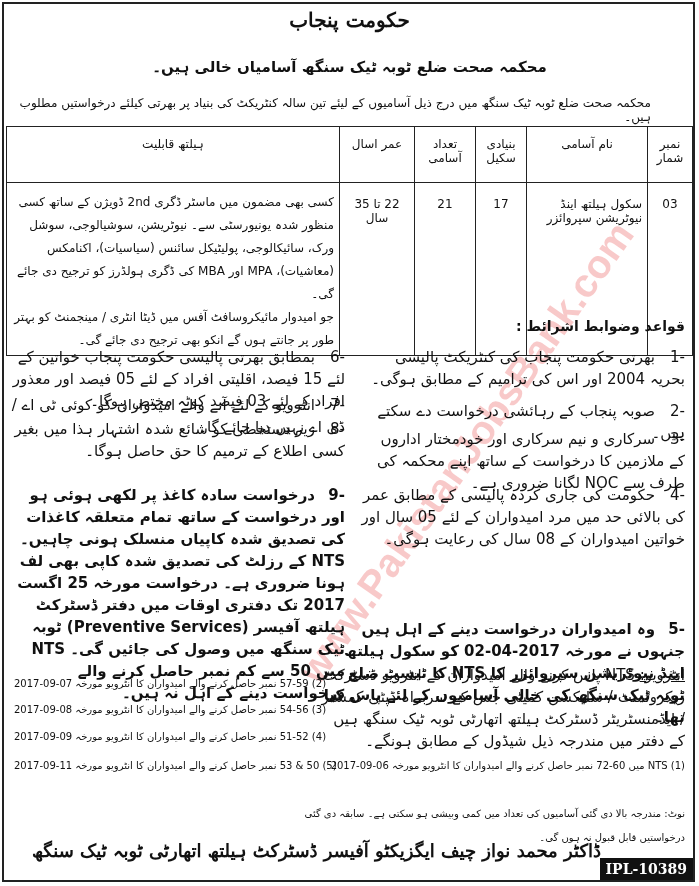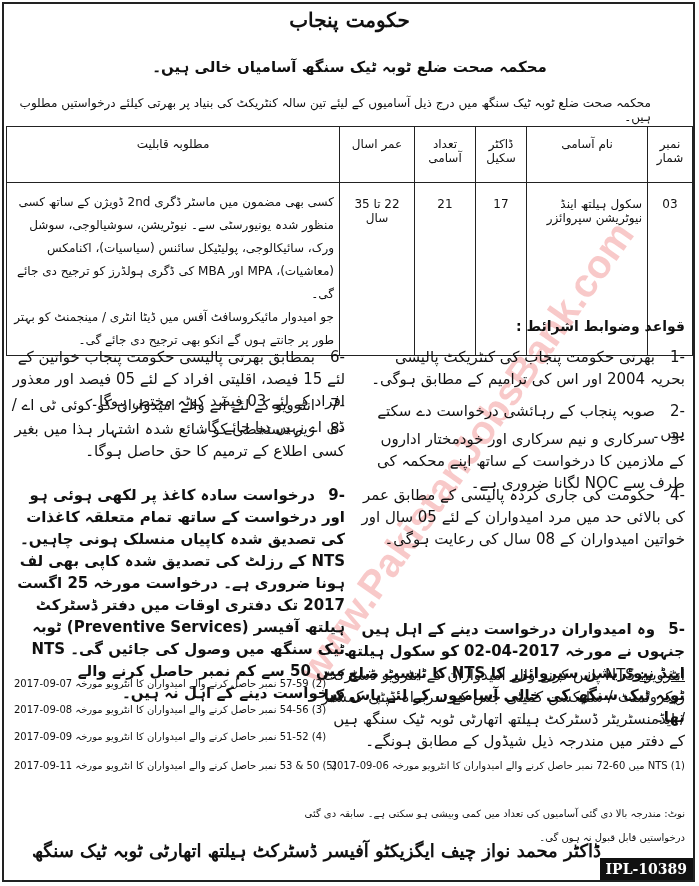--- a/index.html
+++ b/index.html
@@ -35,24 +35,24 @@
 
 <div class="title rtl">حکومت پنجاب</div>
 <div class="subtitle rtl">محکمہ صحت ضلع ٹوبہ ٹیک سنگھ آسامیاں خالی ہیں۔</div>
 <div class="intro rtl">محکمہ صحت ضلع ٹوبہ ٹیک سنگھ میں درج ذیل آسامیوں کے لیئے تین سالہ کنٹریکٹ کی بنیاد پر بھرتی کیلئے درخواستیں مطلوب ہیں۔</div>
 
 <table class="vac rtl">
   <thead>
     <tr>
       <th style="width:34px">نمبر شمار</th>
       <th style="width:110px">نام آسامی</th>
-      <th style="width:40px">ڈاکٹر سکیل</th>
+      <th style="width:40px">بنیادی سکیل</th>
       <th style="width:50px">تعداد آسامی</th>
       <th style="width:64px">عمر اسال</th>
-      <th>مطلوبہ قابلیت</th>
+      <th>ہیلتھ قابلیت</th>
     </tr>
   </thead>
   <tbody>
     <tr>
       <td>03</td>
       <td style="text-align:right">سکول ہیلتھ اینڈ نیوٹریشن سپروائزر</td>
       <td>17</td>
       <td>21</td>
       <td>22 تا 35 سال</td>
       <td class="qual">

